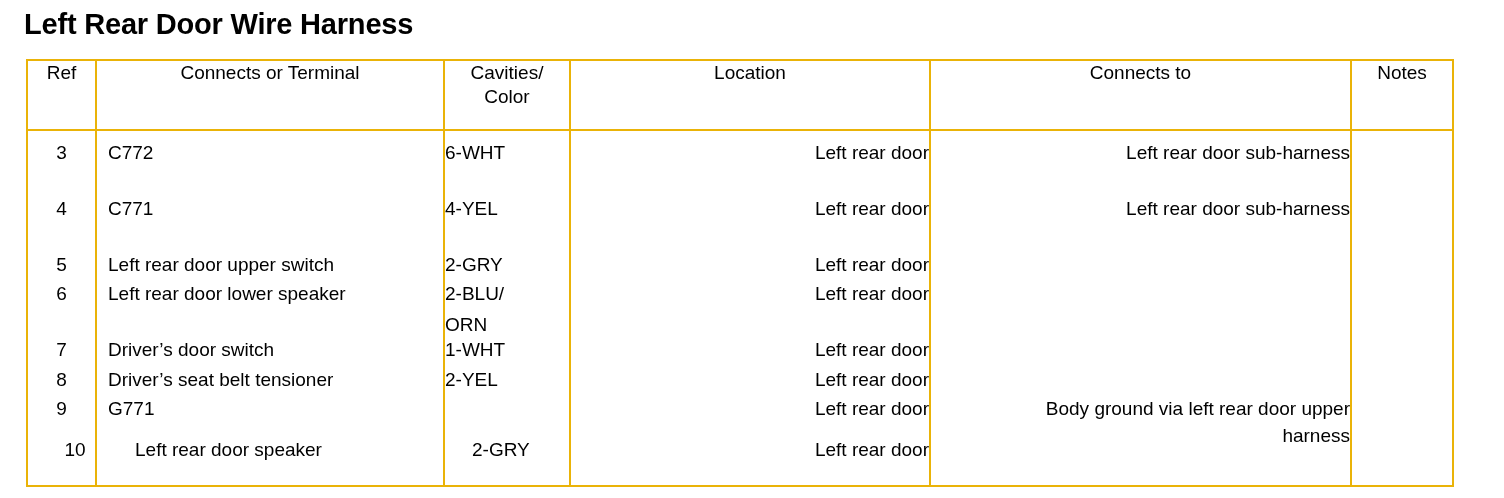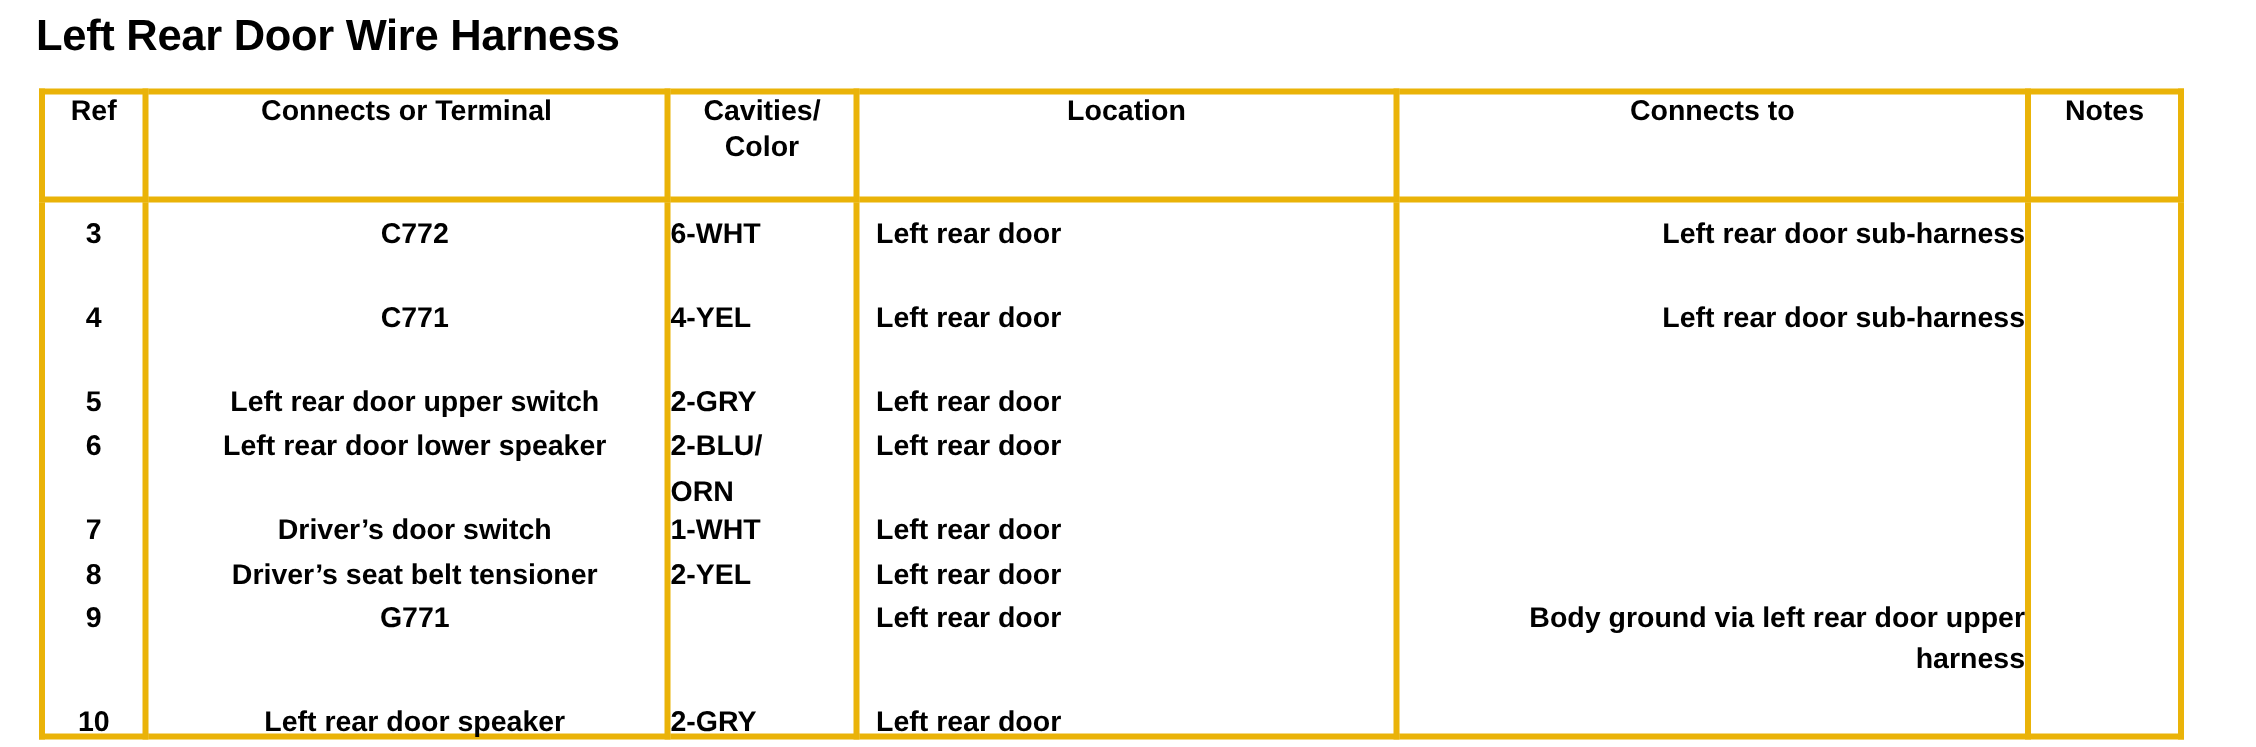--- a/index.html
+++ b/index.html
@@ -38,25 +38,25 @@
   .harness-table {
     position: absolute;
     left: 26px;
     top: 59px;
     width: 1426px;
     border-collapse: collapse;
     table-layout: fixed;
   }
   .harness-table td,
   .harness-table th {
-    border: 4px solid #eab308;
+    border: 2px solid #eab308;
     padding: 0;
     vertical-align: top;
     font-size: 19px;
-    font-weight: bold;
+    font-weight: normal;
   }
 
   
   col.c-ref      { width: 69px;  }
   col.c-conn     { width: 348px; }
   col.c-cav      { width: 126px; }
   col.c-loc      { width: 360px; }
   col.c-to       { width: 421px; }
   col.c-notes    { width: 102px; }
 
@@ -82,36 +82,36 @@
   .ln {
     position: absolute;
     left: 0;
     right: 0;
     font-size: 19px;
     line-height: 22px;
     white-space: nowrap;
   }
   .col-ref .ln { text-align: center; }
   .col-cav .ln { text-align: left; }
-  .col-conn .ln { text-align: center; padding-left: 11px; }
-  .col-loc  .ln { text-align: left; padding-left: 11px; }
+  .col-conn .ln { text-align: left; padding-left: 11px; }
+  .col-loc  .ln { text-align: right; padding-left: 11px; }
   .col-to   .ln { text-align: right; padding-left: 14px; }
   .ln.indent { padding-left: 28px; }
 
   
   .y1  { top: 11px;  }  
   .y2  { top: 67px;  }  
   .y3  { top: 123px; }  
   .y4  { top: 152px; }  
   .y4b { top: 183px; }  
   .y5  { top: 208px; }  
   .y6  { top: 238px; }  
   .y7  { top: 267px; }  
   .y7b { top: 294px; }  
-  .y8  { top: 336px; }  
+  .y8  { top: 308px; margin-left: 27px; }  
 </style>
 </head>
 <body>
 
 <div class="page">
 
   <div class="doc-title">Left Rear Door Wire Harness</div>
 
   <table class="harness-table">
     <colgroup>

